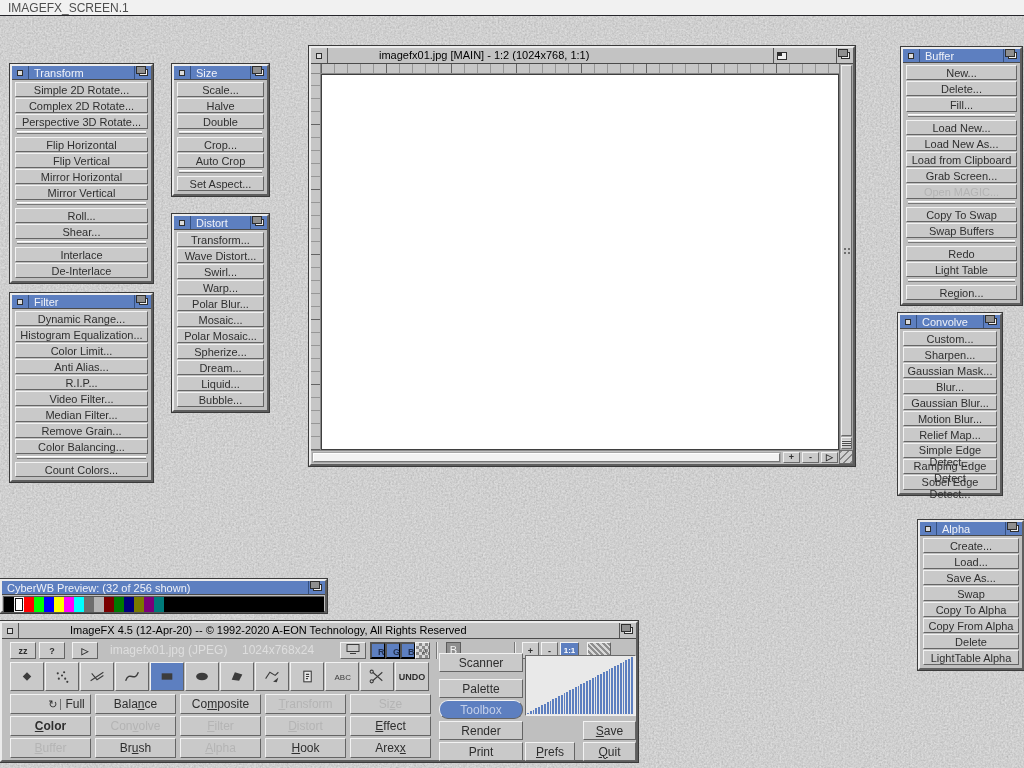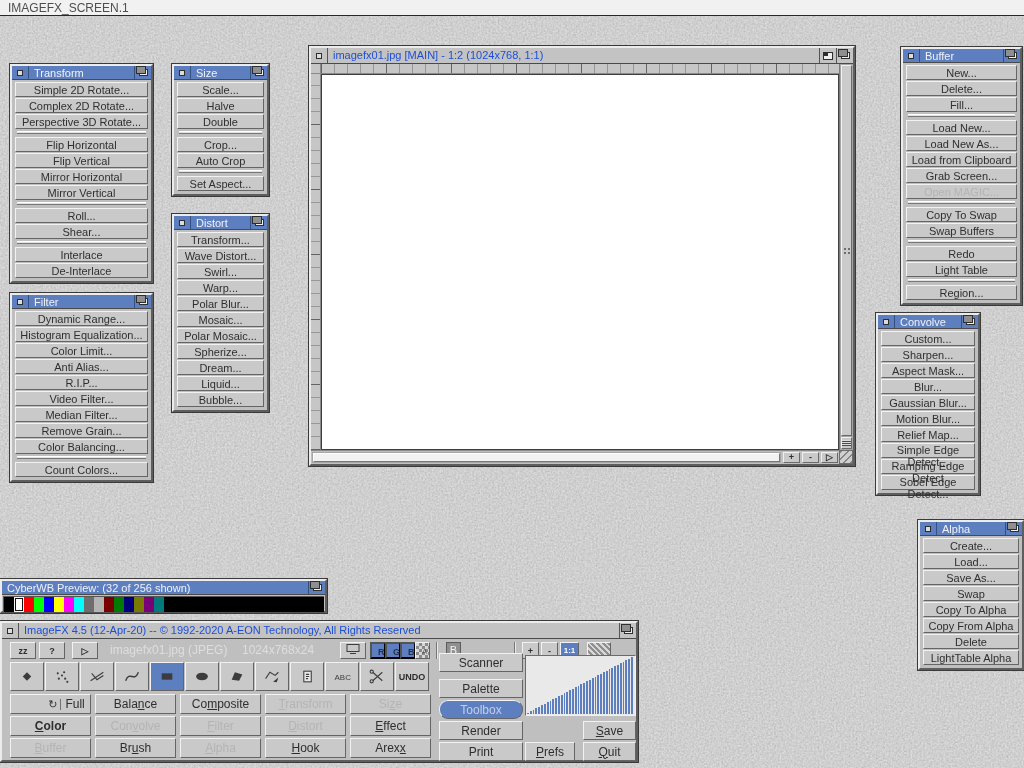--- a/index.html
+++ b/index.html
@@ -9,21 +9,21 @@
 
   
   .screenbar{position:absolute;left:0;top:0;width:1024px;height:16px;background:#f1f1f1;
     border-bottom:1px solid #26262b;color:#4e4e4e;font-size:12px;line-height:16px;padding-left:8px;z-index:50;}
 
   
   .win{position:absolute;background:#bfbfbf;border:2px solid;border-color:#ececec #5e5e5e #5e5e5e #ececec;
     box-shadow:0 0 0 1px #3a3a3a;z-index:10;}
   .tbar{height:14px;display:flex;align-items:stretch;overflow:hidden;border-bottom:1px solid #4a4a4a;}
   .tbar.blue{background:#5d7fc0;color:#f0f2f8;}
-  .tbar.gray{background:#c3c3c3;color:#1d4ed8;}
+  .tbar.gray{background:#c3c3c3;color:#000000;gap:46px;}
   .ttext{flex:1;font-size:11px;line-height:14px;padding-left:5px;white-space:nowrap;overflow:hidden;}
   .gad{width:17px;display:flex;align-items:center;justify-content:center;flex:0 0 auto;position:relative;}
   .tbar.blue .gad{border-color:#35507f;}
   .gad.left{border-right:1px solid #555;}
   .gad.right{border-left:1px solid #555;}
   .g-close i{display:block;width:6px;height:6px;background:#dcdcdc;border:1px solid #2e2e2e;}
   .g-depth i{display:block;width:9px;height:7px;border:1px solid #2e2e2e;background:#efefef;position:relative;}
   .g-depth i:before{content:"";position:absolute;left:-4px;top:-4px;width:8px;height:6px;border:1px solid #2e2e2e;background:#8f8f8f;}
   .g-zoom i{display:block;width:10px;height:8px;border:1px solid #2e2e2e;background:#efefef;position:relative;}
   .g-zoom i:before{content:"";position:absolute;left:0;top:0;width:4px;height:3px;background:#2e2e2e;}
@@ -241,34 +241,34 @@
         <div class="divider"></div>
         <button class="pbtn">Copy To Swap</button>
         <button class="pbtn">Swap Buffers</button>
         <div class="divider"></div>
         <button class="pbtn">Redo</button>
         <button class="pbtn">Light Table</button>
         <div class="divider"></div>
         <button class="pbtn">Region...</button>
       </div>
     </div>
-  <div class="win" id="p-convolve" style="left:876px;top:313px;width:104px;">
+  <div class="win" id="p-convolve" style="left:898px;top:313px;width:104px;">
       <div class="tbar blue">
         <span class="gad left g-close">
           <i></i>
         </span>
         <span class="ttext">Convolve</span>
         <span class="gad right g-depth">
           <i></i>
         </span>
       </div>
       <div class="pbody">
         <button class="pbtn">Custom...</button>
         <button class="pbtn">Sharpen...</button>
-        <button class="pbtn">Aspect Mask...</button>
+        <button class="pbtn">Gaussian Mask...</button>
         <button class="pbtn">Blur...</button>
         <button class="pbtn">Gaussian Blur...</button>
         <button class="pbtn">Motion Blur...</button>
         <button class="pbtn">Relief Map...</button>
         <button class="pbtn">Simple Edge Detect...</button>
         <button class="pbtn">Ramping Edge Detect</button>
         <button class="pbtn">Sobel Edge Detect...</button>
       </div>
     </div>
   <div class="win" id="p-alpha" style="left:918px;top:520px;width:106px;">

